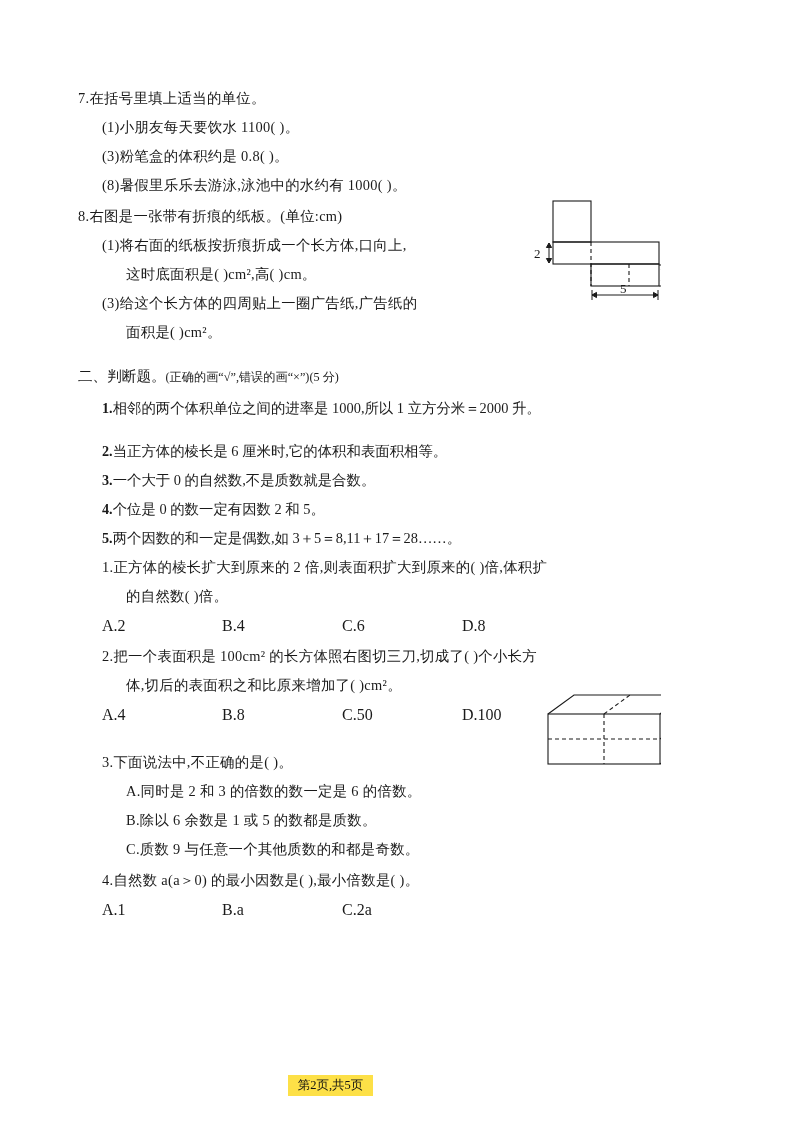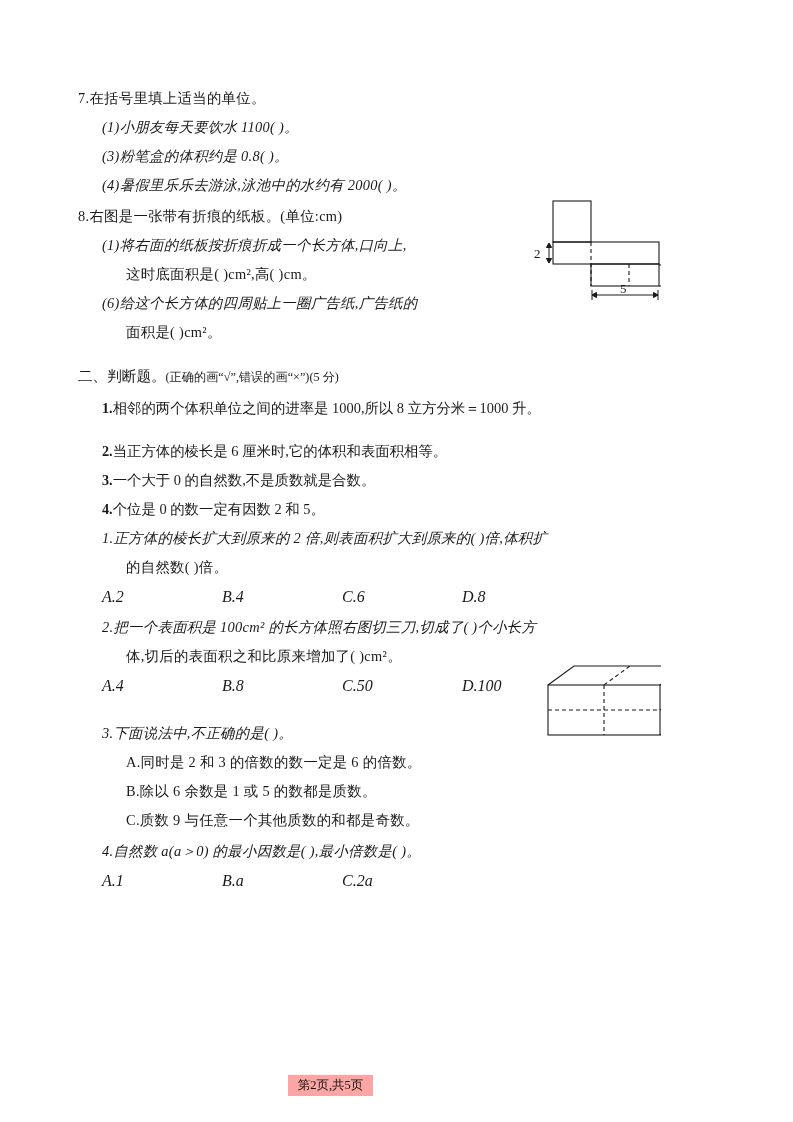--- a/index.html
+++ b/index.html
@@ -32,21 +32,21 @@
     font-size: 14.4px;
     line-height: 29px;
     white-space: nowrap;
     letter-spacing: 0.3px;
   }
   .num {
     font-family: "Liberation Serif", serif;
     font-weight: bold;
     font-size: 14.2px;
   }
-  .ind1 { padding-left: 24px; font-style: italic; }
+  .ind1 { padding-left: 24px; }
   .ind2 { padding-left: 48px; }
   .sec-head {
     font-size: 14.6px;
     line-height: 30px;
     margin-top: 14px;
     margin-bottom: 2px;
     white-space: nowrap;
   }
   .sec-head .sub {
     font-size: 12.2px;
@@ -82,21 +82,21 @@
     left: 0;
     right: 0;
     bottom: 26px;
     text-align: center;
     font-size: 12.5px;
     color: #111;
   }
   .footer .fbg {
     display: inline-block;
     padding: 2px 10px;
-    background: #fca5a5;
+    background: #fde047;
   }
 
   
   .fig-board {
     position: absolute;
     left: 430px;
     top: -3px;
     width: 210px;
     height: 112px;
   }
@@ -112,28 +112,28 @@
 </head>
 <body>
 
 <div class="page">
   <div class="sheet">
 
     <div class="q">
       <div class="line">7.在括号里填上适当的单位。</div>
       <div class="line ind1">(1)小朋友每天要饮水 1100(          )。</div>
       <div class="line ind1">(3)粉笔盒的体积约是 0.8(          )。</div>
-      <div class="line ind1">(4)暑假里乐乐去游泳,泳池中的水约有 2000(          )。</div>
+      <div class="line ind1">(8)暑假里乐乐去游泳,泳池中的水约有 1000(          )。</div>
     </div>
 
     <div class="q" style="min-height:120px;">
       <div class="line">8.右图是一张带有折痕的纸板。(单位:cm)</div>
       <div class="line ind1">(1)将右面的纸板按折痕折成一个长方体,口向上,</div>
       <div class="line ind2">这时底面积是(          )cm²,高(          )cm。</div>
-      <div class="line ind1">(6)给这个长方体的四周贴上一圈广告纸,广告纸的</div>
+      <div class="line ind1">(3)给这个长方体的四周贴上一圈广告纸,广告纸的</div>
       <div class="line ind2">面积是(          )cm²。</div>
 
       <div class="fig-board">
         <svg width="210" height="112" viewBox="0 0 210 112">
           <g fill="none" stroke="#1a1a1a" stroke-width="1.1">
 
             <rect x="45" y="2" width="38" height="41"></rect>
 
             <rect x="45" y="43" width="106" height="22"></rect>
 
@@ -170,36 +170,37 @@
         </svg>
       </div>
     </div>
 
     <div class="sec-head">
       <span>二、判断题。</span><span class="sub">(正确的画“√”,错误的画“×”)(5 分)</span>
     </div>
 
     <div>
       <div class="tf-line" style="margin-bottom:14px;">
-        <span><span class="num">1.</span><span>相邻的两个体积单位之间的进率是 1000,所以 8 立方分米＝1000 升。</span></span>
+        <span><span class="num">1.</span><span>相邻的两个体积单位之间的进率是 1000,所以 1 立方分米＝2000 升。</span></span>
         <span class="tf-box" style="top:29px;">(      )</span>
       </div>
       <div class="tf-line">
         <span><span class="num">2.</span><span>当正方体的棱长是 6 厘米时,它的体积和表面积相等。</span></span>
         <span class="tf-box">(      )</span>
       </div>
       <div class="tf-line">
         <span><span class="num">3.</span><span>一个大于 0 的自然数,不是质数就是合数。</span></span>
         <span class="tf-box">(      )</span>
       </div>
       <div class="tf-line">
         <span><span class="num">4.</span><span>个位是 0 的数一定有因数 2 和 5。</span></span>
         <span class="tf-box">(      )</span>
       </div>
       <div class="tf-line">
+        <span><span class="num">5.</span><span>两个因数的和一定是偶数,如 3＋5＝8,11＋17＝28……。</span></span>
         <span class="tf-box">(      )</span>
       </div>
     </div>
 
 
     <div class="q">
       <div class="line ind1">1.正方体的棱长扩大到原来的 2 倍,则表面积扩大到原来的(      )倍,体积扩</div>
       <div class="line ind2">的自然数(      )倍。</div>
       <div class="opts ind1">
         <span class="o o1">A.2</span><span class="o o2">B.4</span><span class="o o3">C.6</span><span class="o">D.8</span>

